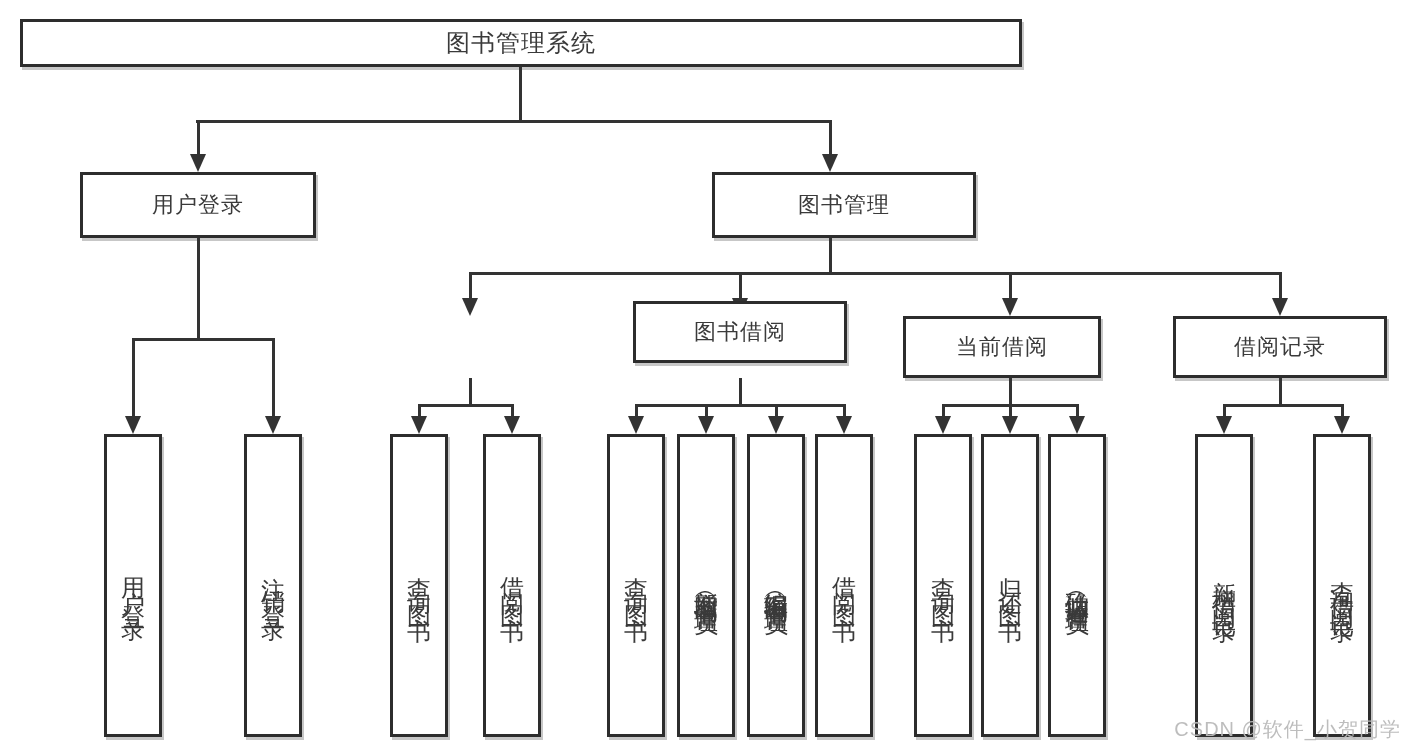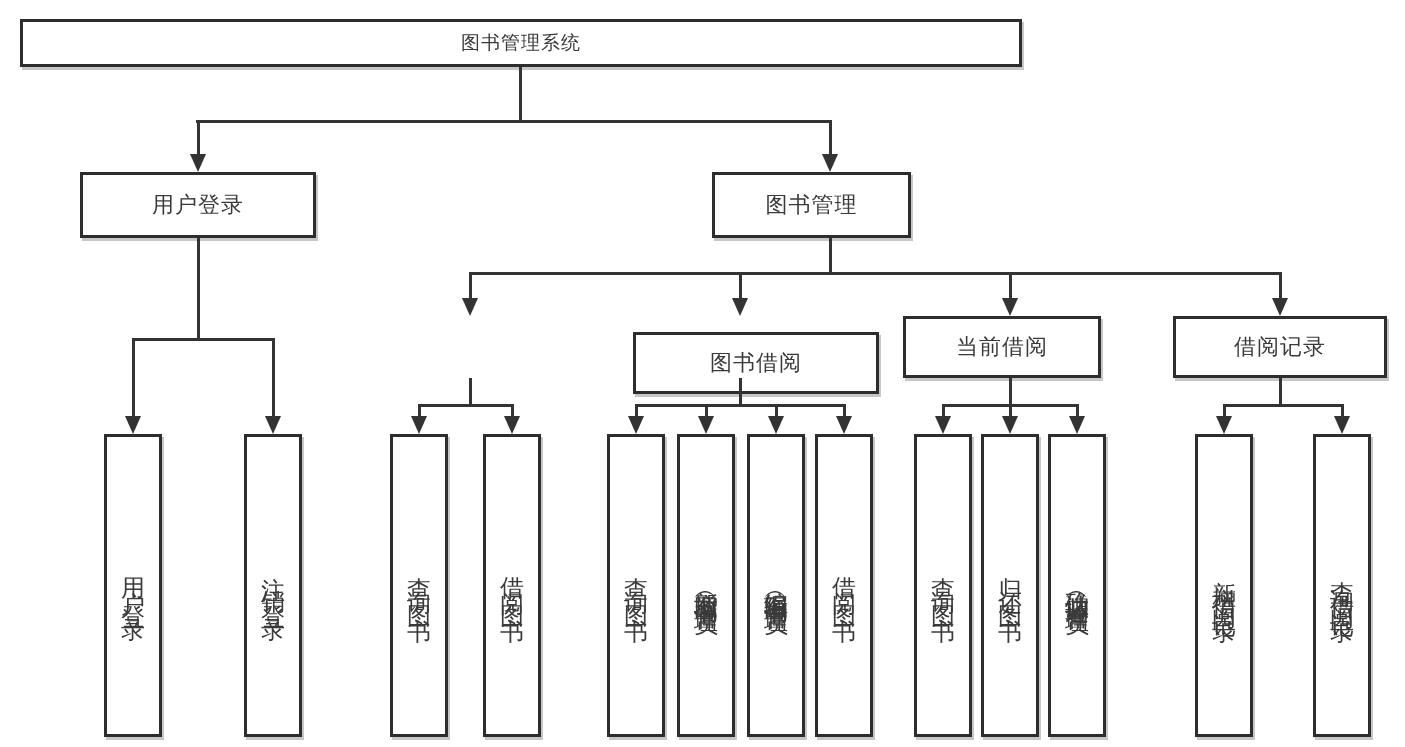--- a/index.html
+++ b/index.html
@@ -16,21 +16,21 @@
     border:3px solid #2d2d2d;
     box-sizing:border-box;
     display:flex;align-items:center;justify-content:center;
     box-shadow:2px 3px 0 rgba(130,130,130,0.45);
   }
   .hlabel{
     color:#3a3a3a;
     letter-spacing:1px;
     white-space:nowrap;
   }
-  .root-label{font-size:19px;}
+  .root-label{font-size:24px;}
   .branch-label{font-size:22px;}
   .leaf-label{
     writing-mode:vertical-rl;
     text-orientation:mixed;
     color:#3a3a3a;
     font-size:24px;
     line-height:1;
   }
   .vl{position:absolute;width:3px;background:#333333;}
   .hl{position:absolute;height:3px;background:#333333;}
@@ -62,21 +62,21 @@
   <div class="vl" style="left:519px;top:67px;height:53px"></div>
   <div class="hl" style="left:196px;top:120px;width:636px"></div>
   <div class="vl" style="left:197px;top:120px;height:36px"></div>
   <div class="ah" style="left:190px;top:154px"></div>
   <div class="vl" style="left:829px;top:120px;height:36px"></div>
   <div class="ah" style="left:822px;top:154px"></div>
 
   <div class="box" style="left:80px;top:172px;width:236px;height:66px">
     <span class="hlabel branch-label">用户登录</span>
   </div>
-  <div class="box" style="left:712px;top:172px;width:199px;height:66px">
+  <div class="box" style="left:712px;top:172px;width:264px;height:66px">
     <span class="hlabel branch-label">图书管理</span>
   </div>
 
   <div class="vl" style="left:197px;top:238px;height:100px"></div>
   <div class="hl" style="left:132px;top:338px;width:143px"></div>
   <div class="vl" style="left:132px;top:338px;height:78px"></div>
   <div class="ah" style="left:125px;top:416px"></div>
   <div class="vl" style="left:272px;top:338px;height:78px"></div>
   <div class="ah" style="left:265px;top:416px"></div>
 
@@ -84,21 +84,21 @@
   <div class="hl" style="left:469px;top:272px;width:813px"></div>
   <div class="vl" style="left:469px;top:272px;height:26px"></div>
   <div class="ah" style="left:462px;top:298px"></div>
   <div class="vl" style="left:739px;top:272px;height:26px"></div>
   <div class="ah" style="left:732px;top:298px"></div>
   <div class="vl" style="left:1009px;top:272px;height:26px"></div>
   <div class="ah" style="left:1002px;top:298px"></div>
   <div class="vl" style="left:1279px;top:272px;height:26px"></div>
   <div class="ah" style="left:1272px;top:298px"></div>
 
-  <div class="box" style="left:633px;top:332px;width:246px;height:62px">
+  <div class="box" style="left:633px;top:301px;width:214px;height:62px">
     <span class="hlabel branch-label">图书借阅</span>
   </div>
   <div class="box" style="left:903px;top:316px;width:198px;height:62px">
     <span class="hlabel branch-label">当前借阅</span>
   </div>
   <div class="box" style="left:1173px;top:316px;width:214px;height:62px">
     <span class="hlabel branch-label">借阅记录</span>
   </div>
 
   <div class="vl" style="left:469px;top:378px;height:26px"></div>
@@ -172,13 +172,14 @@
     <span class="leaf-label" style="letter-spacing: 3px;">确认归还（管理员）</span>
   </div>
 
   <div class="box" style="left:1195px;top:434px;width:58px;height:303px">
     <span class="leaf-label" style="letter-spacing: 8px;">新增借阅记录</span>
   </div>
   <div class="box" style="left:1313px;top:434px;width:58px;height:303px">
     <span class="leaf-label" style="letter-spacing: 8px;">查询借阅记录</span>
   </div>
 
+  <div class="watermark">CSDN @软件_小贺同学</div>
 </div>
 
 </body></html>

